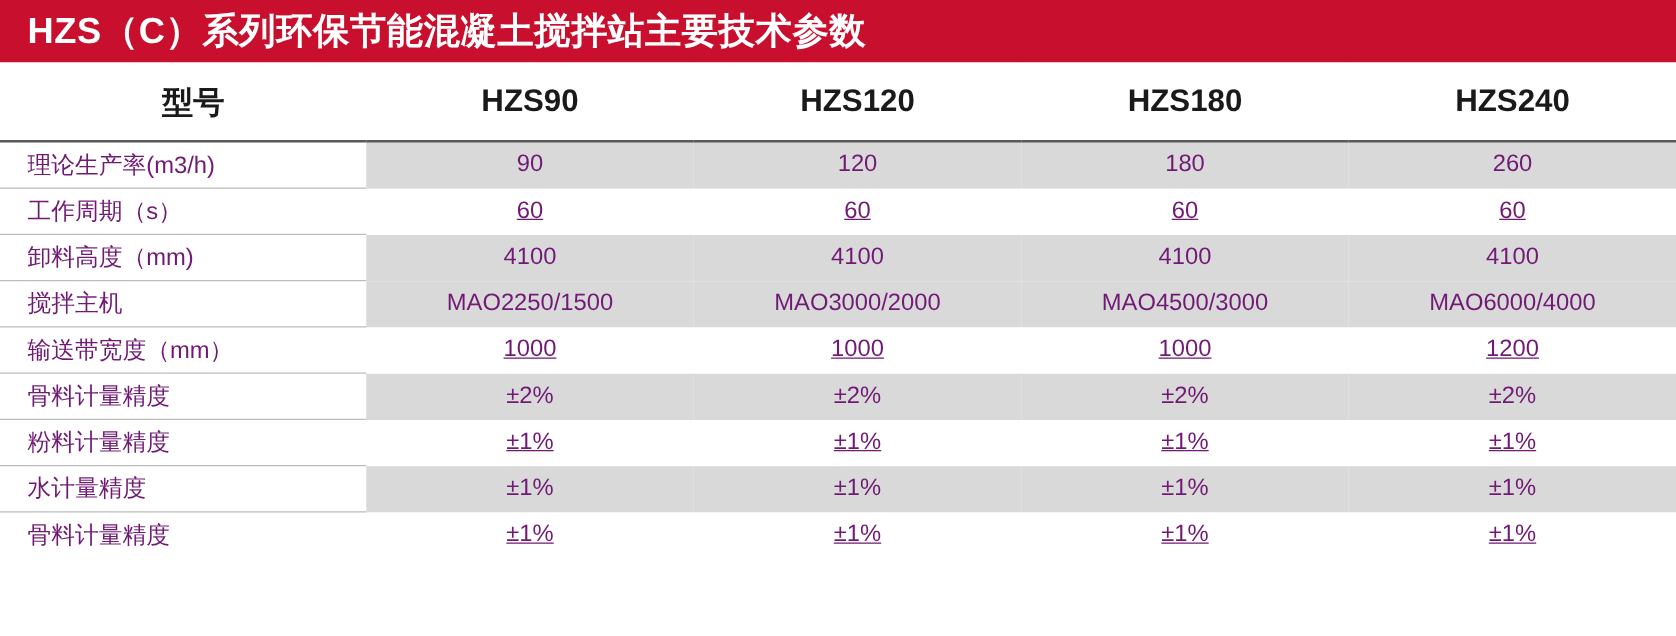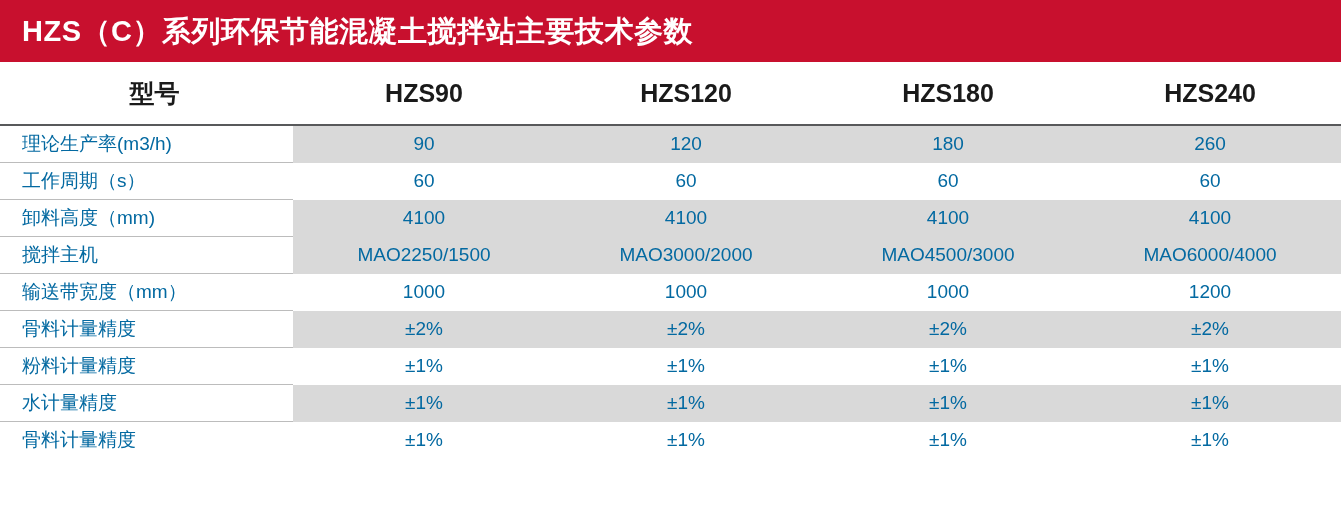--- a/index.html
+++ b/index.html
@@ -14,21 +14,21 @@
     color: #231f20;
     overflow: hidden;
   }
   .page {
     width: 1341px;
     height: 509px;
     position: relative;
     background: #ffffff;
   }
   .title-bar {
-    height: 62px;
+    height: 50px;
     background: #c8102e;
     display: flex;
     align-items: center;
     padding-left: 22px;
     box-sizing: border-box;
   }
   .title-bar .title-text {
     color: #ffffff;
     font-size: 29px;
     font-weight: bold;
@@ -55,36 +55,37 @@
   }
   thead th.label-head {
     text-align: center;
     padding-left: 16px;
   }
   tbody td {
     font-size: 19px;
     height: 36px;
     padding: 0;
     vertical-align: middle;
-    color: #0369a1;
+    color: #701a75;
   }
   tbody td.rowlabel {
     text-align: left;
     padding-left: 22px;
     background: #ffffff !important;
     font-size: 19px;
   }
   tbody td.val {
     text-align: center;
   }
   tbody tr.shaded td.val {
     background: #d9d9d9;
   }
   tbody tr.plain td.val {
     background: #ffffff;
+    text-decoration: underline;
   }
   
   tbody tr:first-child td {
     border-top: 2px solid #58595b;
   }
   tbody td.rowlabel {
     border-bottom: 1px solid #bcbcbc;
   }
   tbody tr:last-child td.rowlabel {
     border-bottom: none;

